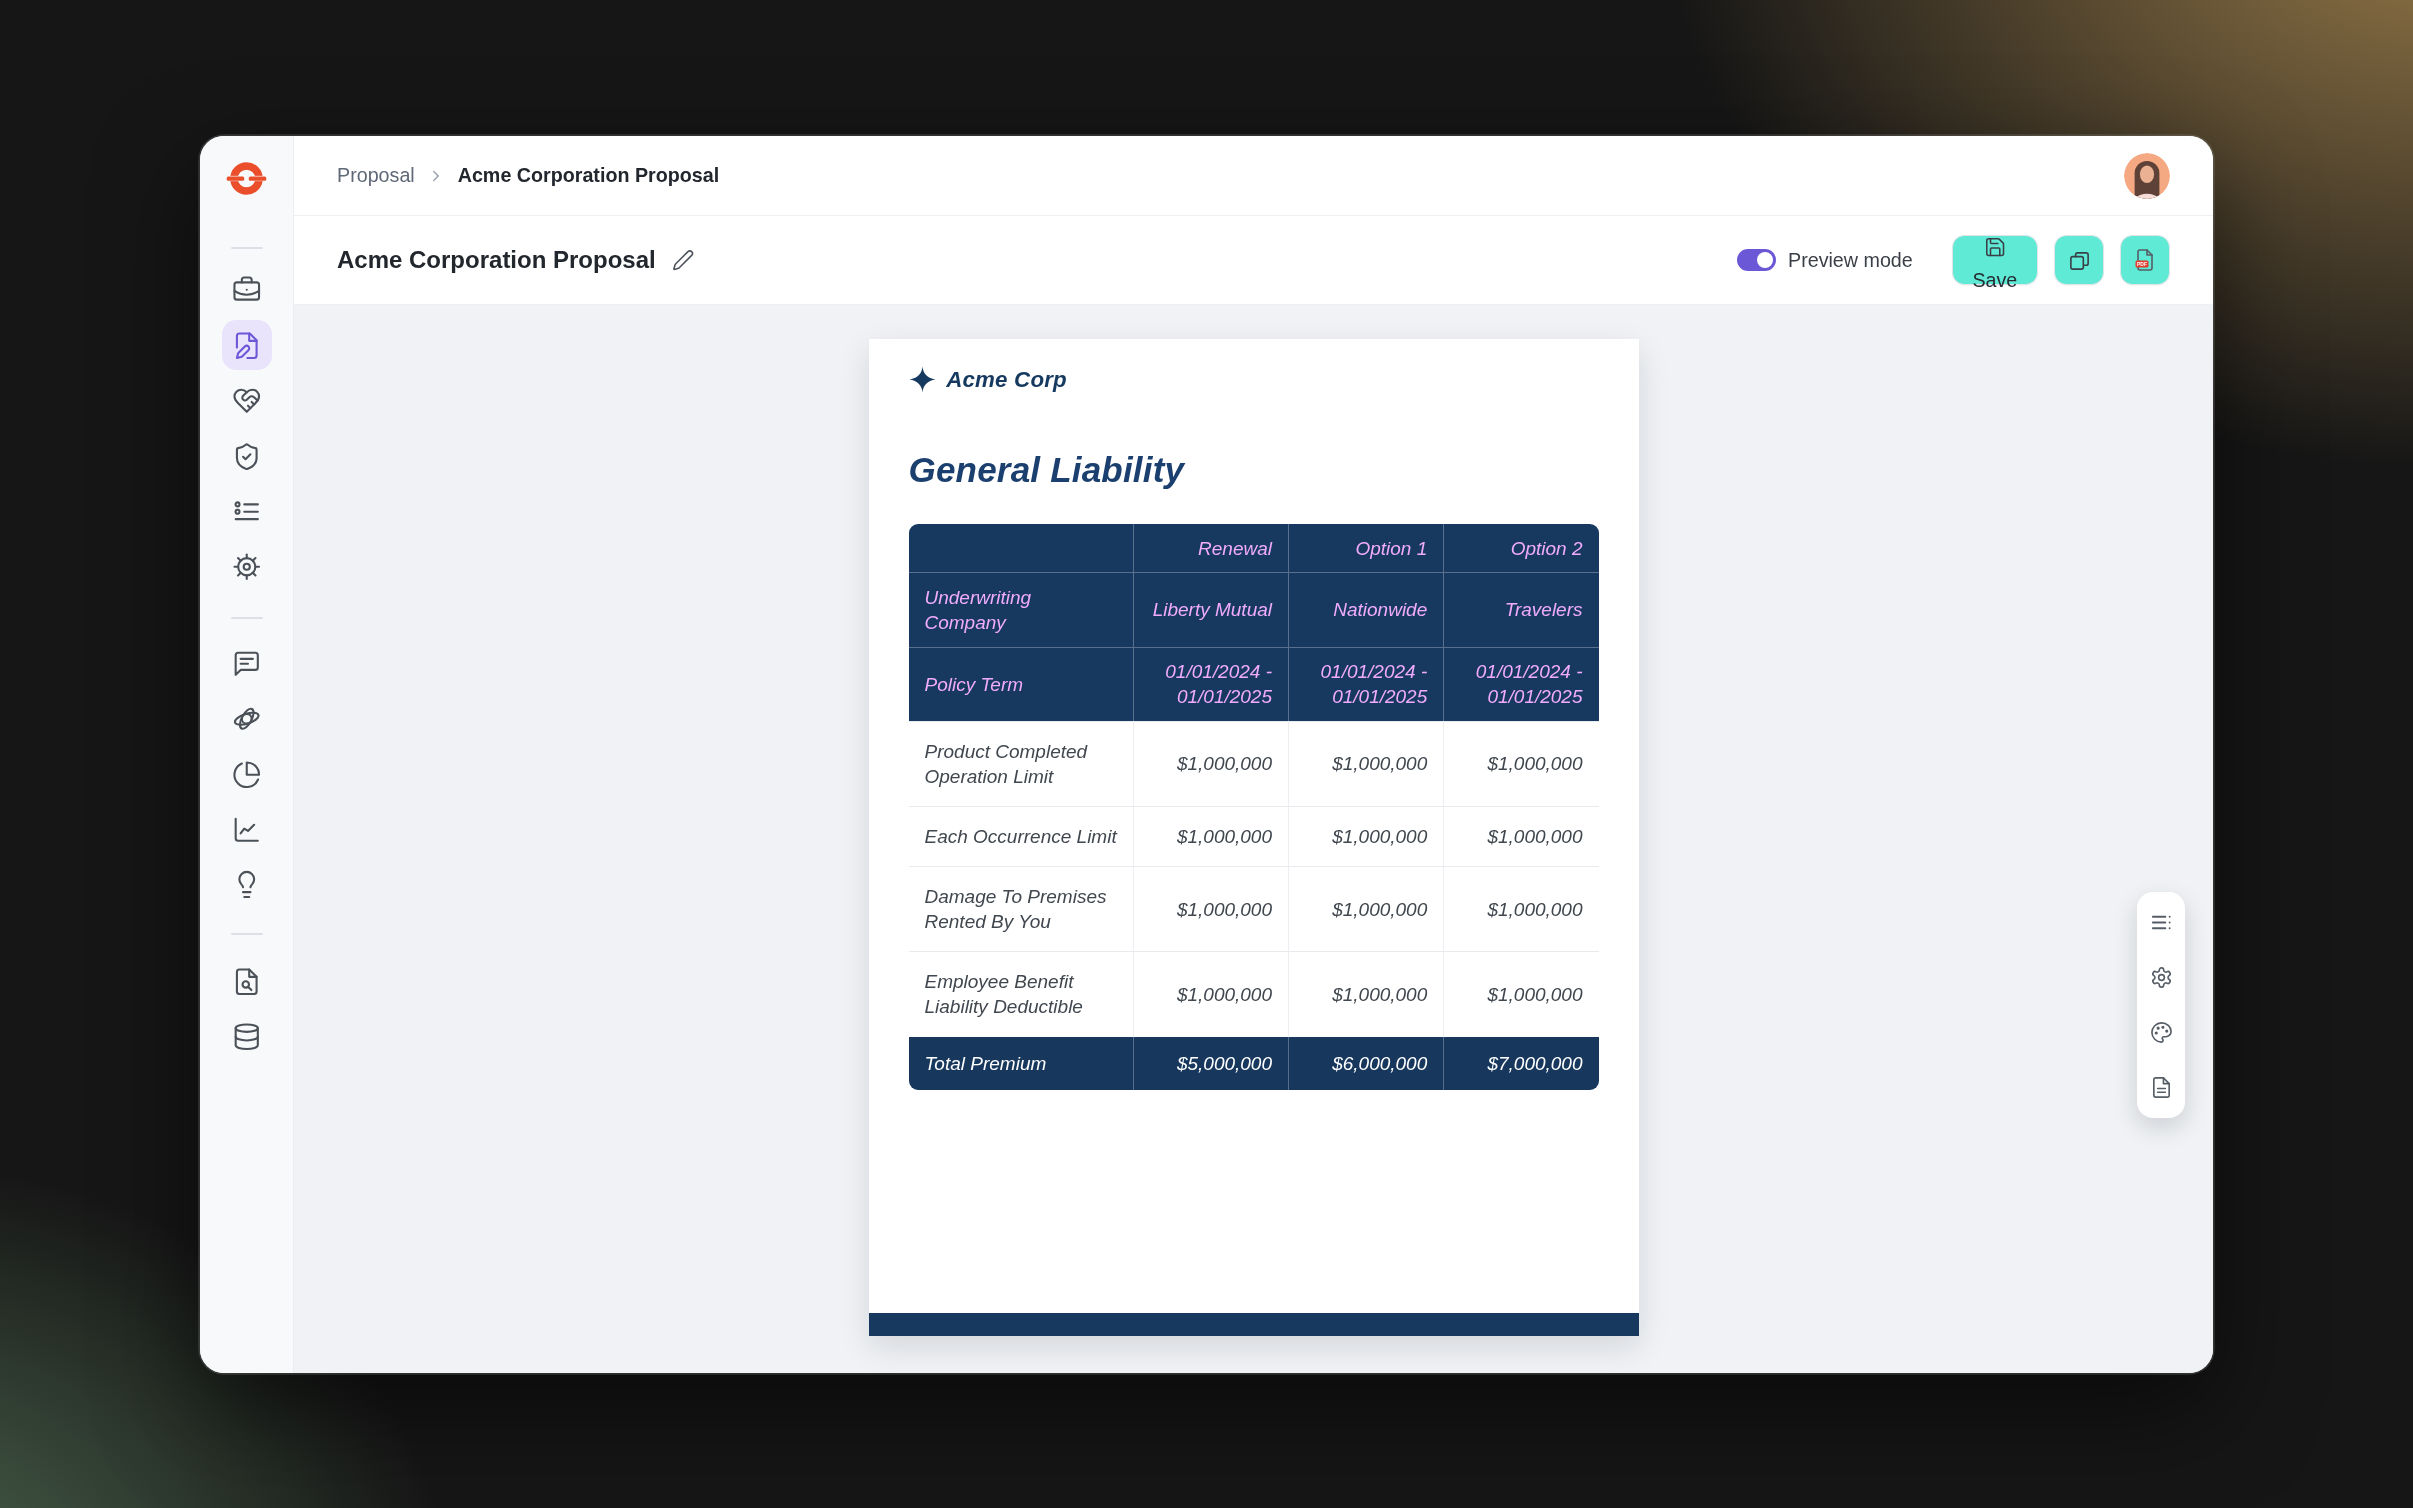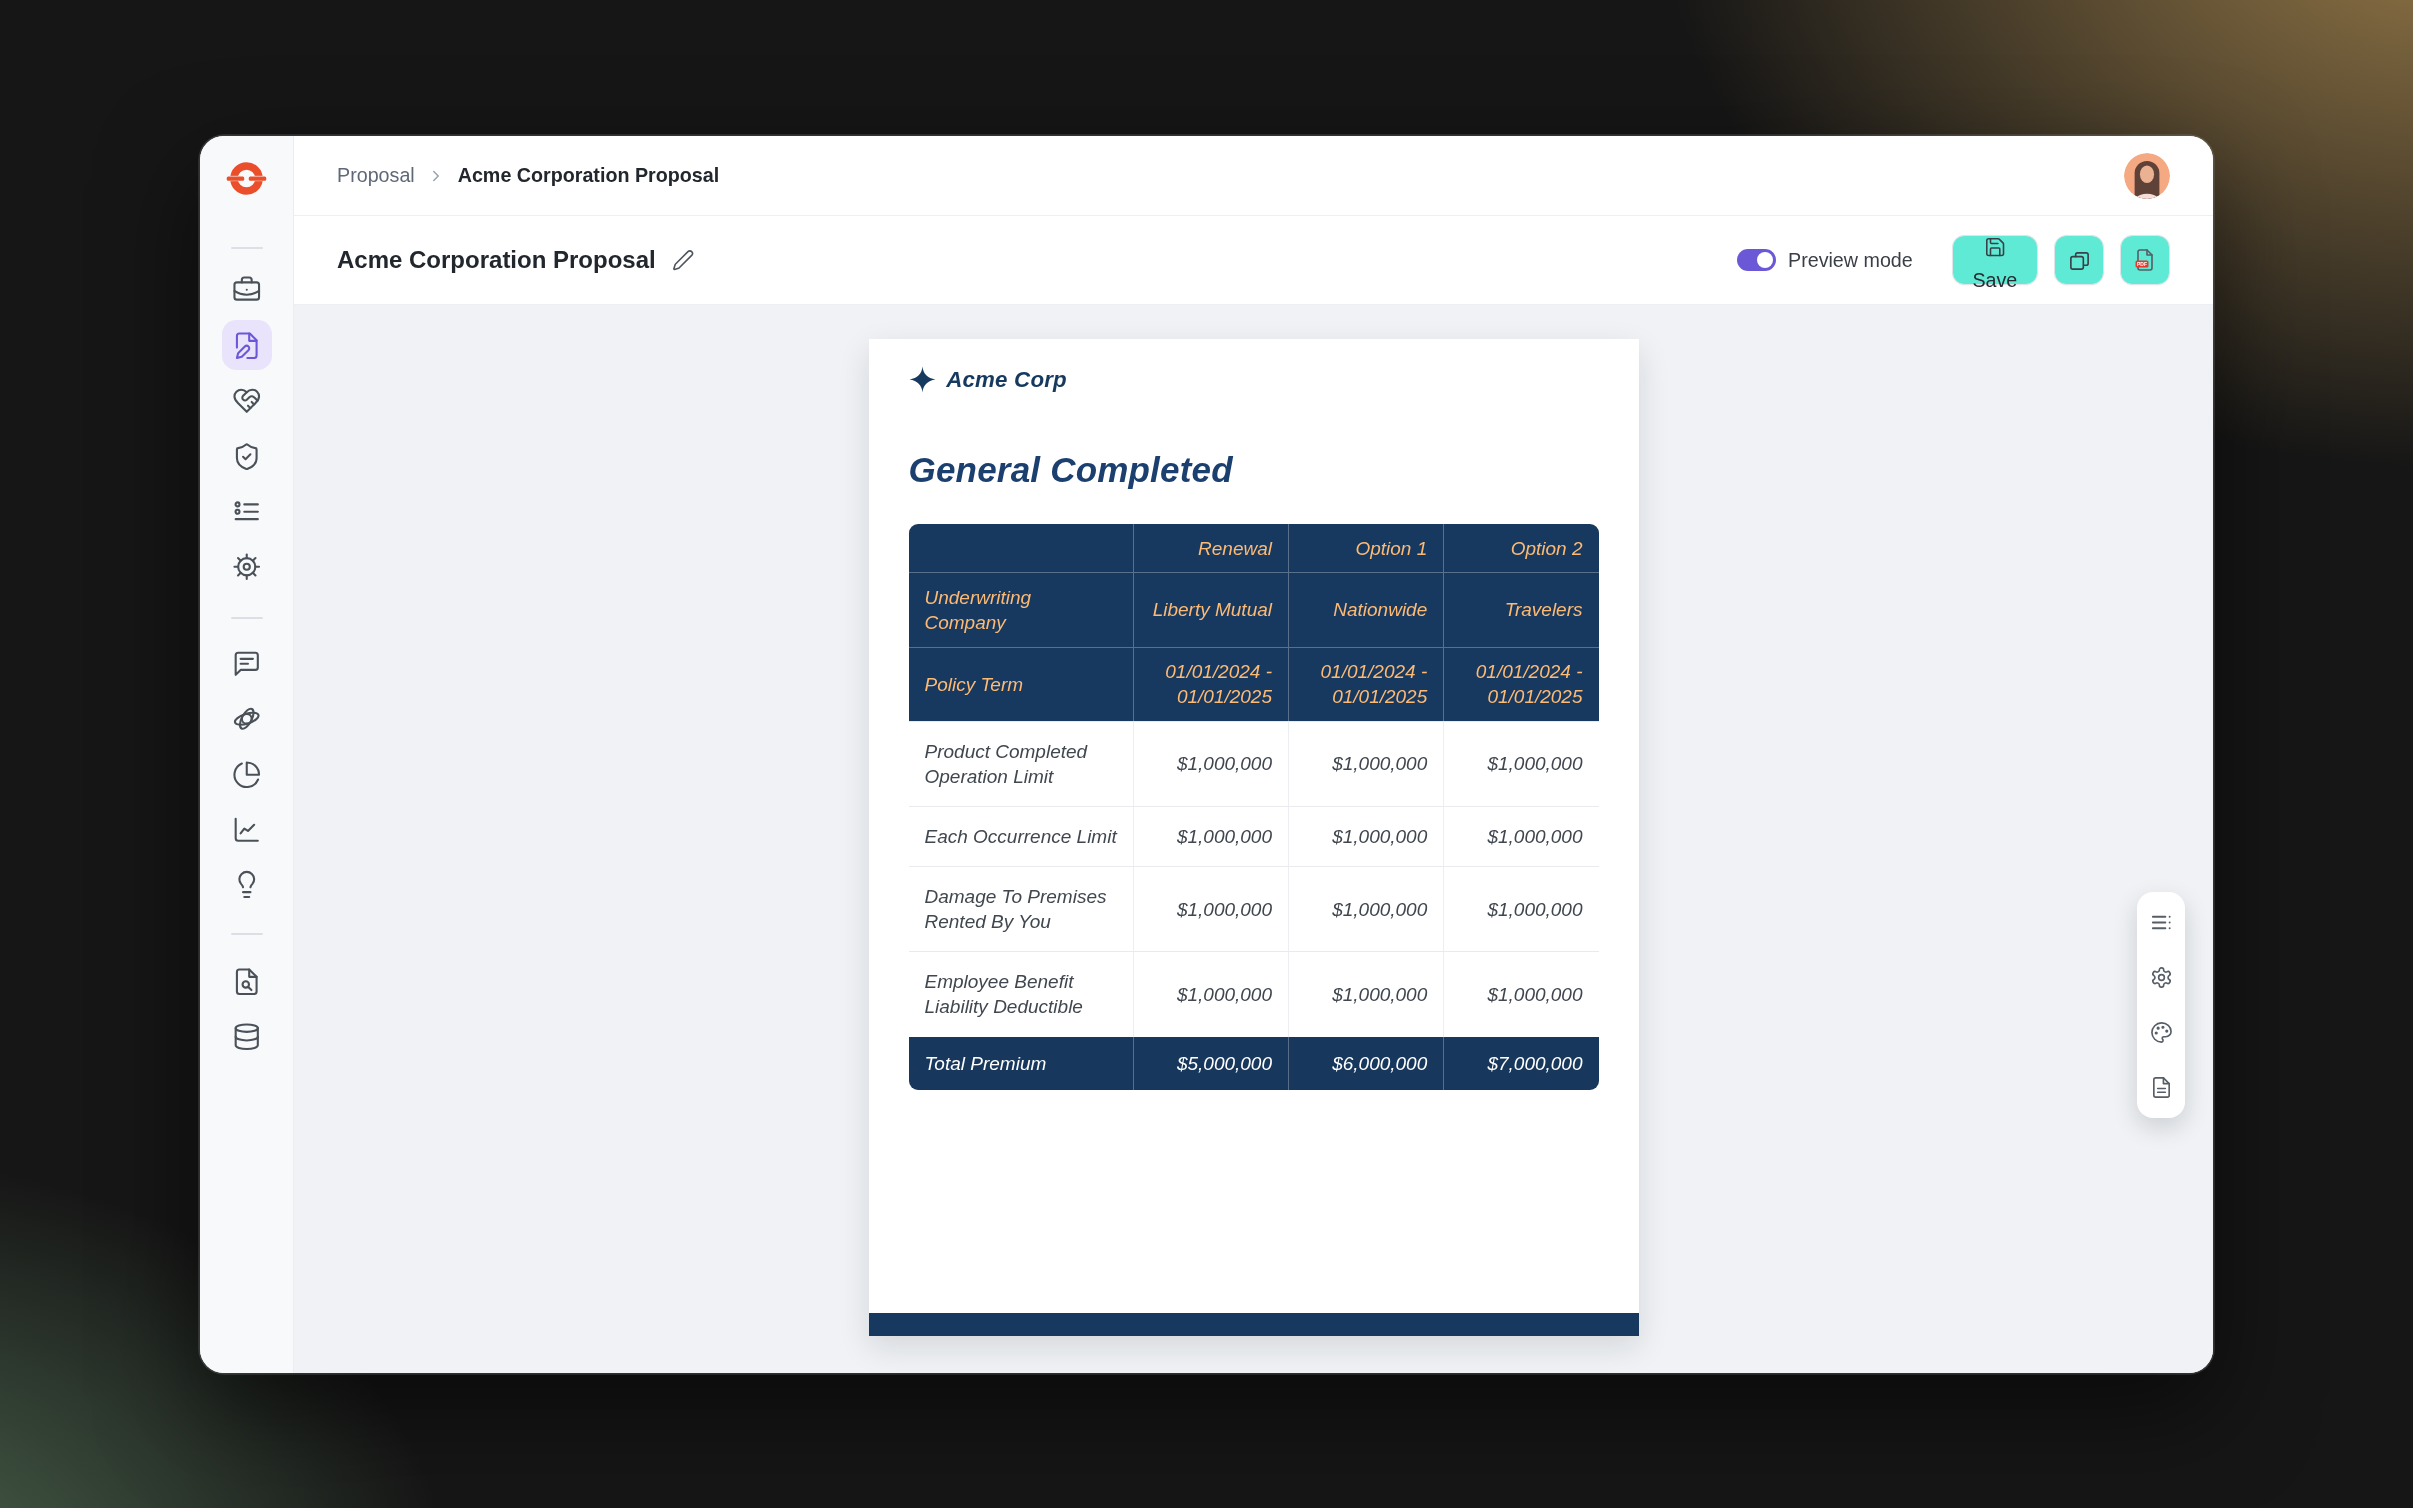--- a/index.html
+++ b/index.html
@@ -78,21 +78,21 @@
   .page-inner { padding:27px 40px 0; flex:1; display:flex; flex-direction:column;font-style:italic; }
   .brand-row { display:flex; align-items:center; gap:10.7px; }
   .brand-row svg { width:27px; height:27px; }
   .brand-name { font-size:22.3px; font-weight:700; color:#16395f; letter-spacing:0.2px; }
   .doc-heading { margin-top:57px; font-size:35px; font-weight:700; color:#1b3f6e; letter-spacing:0.2px; }
   .tbl-wrap { margin-top:34px; border-radius:9px; overflow:hidden; }
   table.cov { width:100%; border-collapse:separate; border-spacing:0; table-layout:fixed; }
   table.cov td { font-size:19px; line-height:1.32; vertical-align:middle; }
   .c-label { text-align:left; }
   .c-val { text-align:right; }
-  tr.r-navy td { background:#18395f; color:#fdba74; padding:11.6px 16px; }
+  tr.r-navy td { background:#18395f; color:#f0abfc; padding:11.6px 16px; }
   tr.r-navy td + td { border-left:0.9px solid rgba(255,255,255,.28); }
   tr.r-navy.r-sub td { border-top:0.9px solid rgba(255,255,255,.28); }
   tr.r-body td { background:#fff; color:#41474f; padding:17px 16px; border-top:0.9px solid #e8eaee; }
   tr.r-body td + td { border-left:0.9px solid #eceef2; }
   tr.r-total td { background:#17375d; color:#fff; padding:14.3px 16px; font-weight:500; }
   tr.r-total td + td { border-left:0.9px solid rgba(255,255,255,.28); }
   .doc-footer-bar { height:23px; background:#18395f; margin-top:auto; }
   
   .float-panel {
     position:absolute; right:28px; top:587px; width:48px; padding:19px 0;
@@ -338,21 +338,21 @@
       <div class="page">
         <div class="page-inner">
           <div class="brand-row">
             <span style="display:flex">
               <svg viewBox="0 0 24 24">
                   <path d="M12 0.5c.55 6.4 4.55 10.45 11.5 11.5-6.95 1.05-10.95 5.1-11.5 11.5C11.45 17.1 7.45 13.05.5 12 7.45 10.95 11.45 6.9 12 .5z" fill="#16395f"></path>
                 </svg>
             </span>
             <span class="brand-name">Acme Corp</span>
           </div>
-          <h2 class="doc-heading">General Completed</h2>
+          <h2 class="doc-heading">General Liability</h2>
           <div class="tbl-wrap">
             <table class="cov">
               <colgroup>
                   <col style="width:32.5%">
                   <col style="width:22.5%">
                   <col style="width:22.5%">
                   <col style="width:22.5%">
                 </colgroup>
               <tbody id="tbl-body">
                   <tr class="r-navy">

